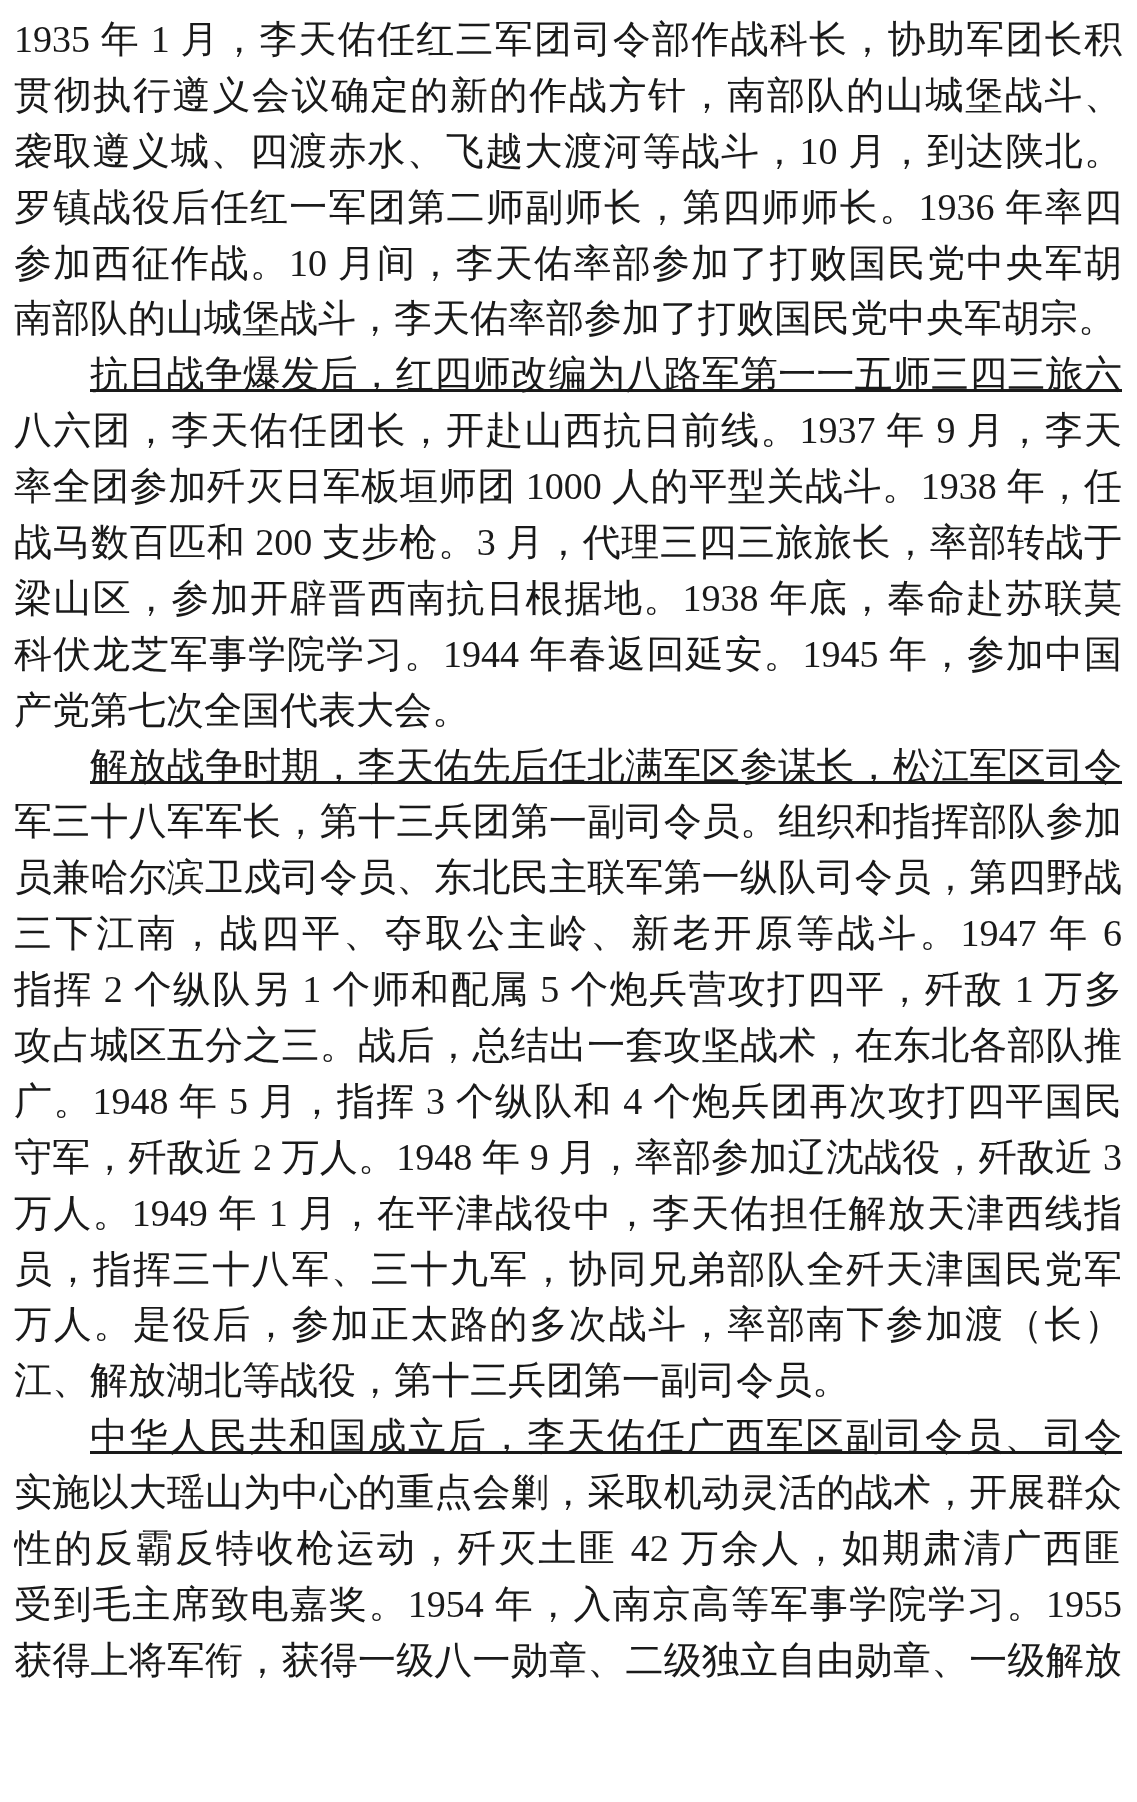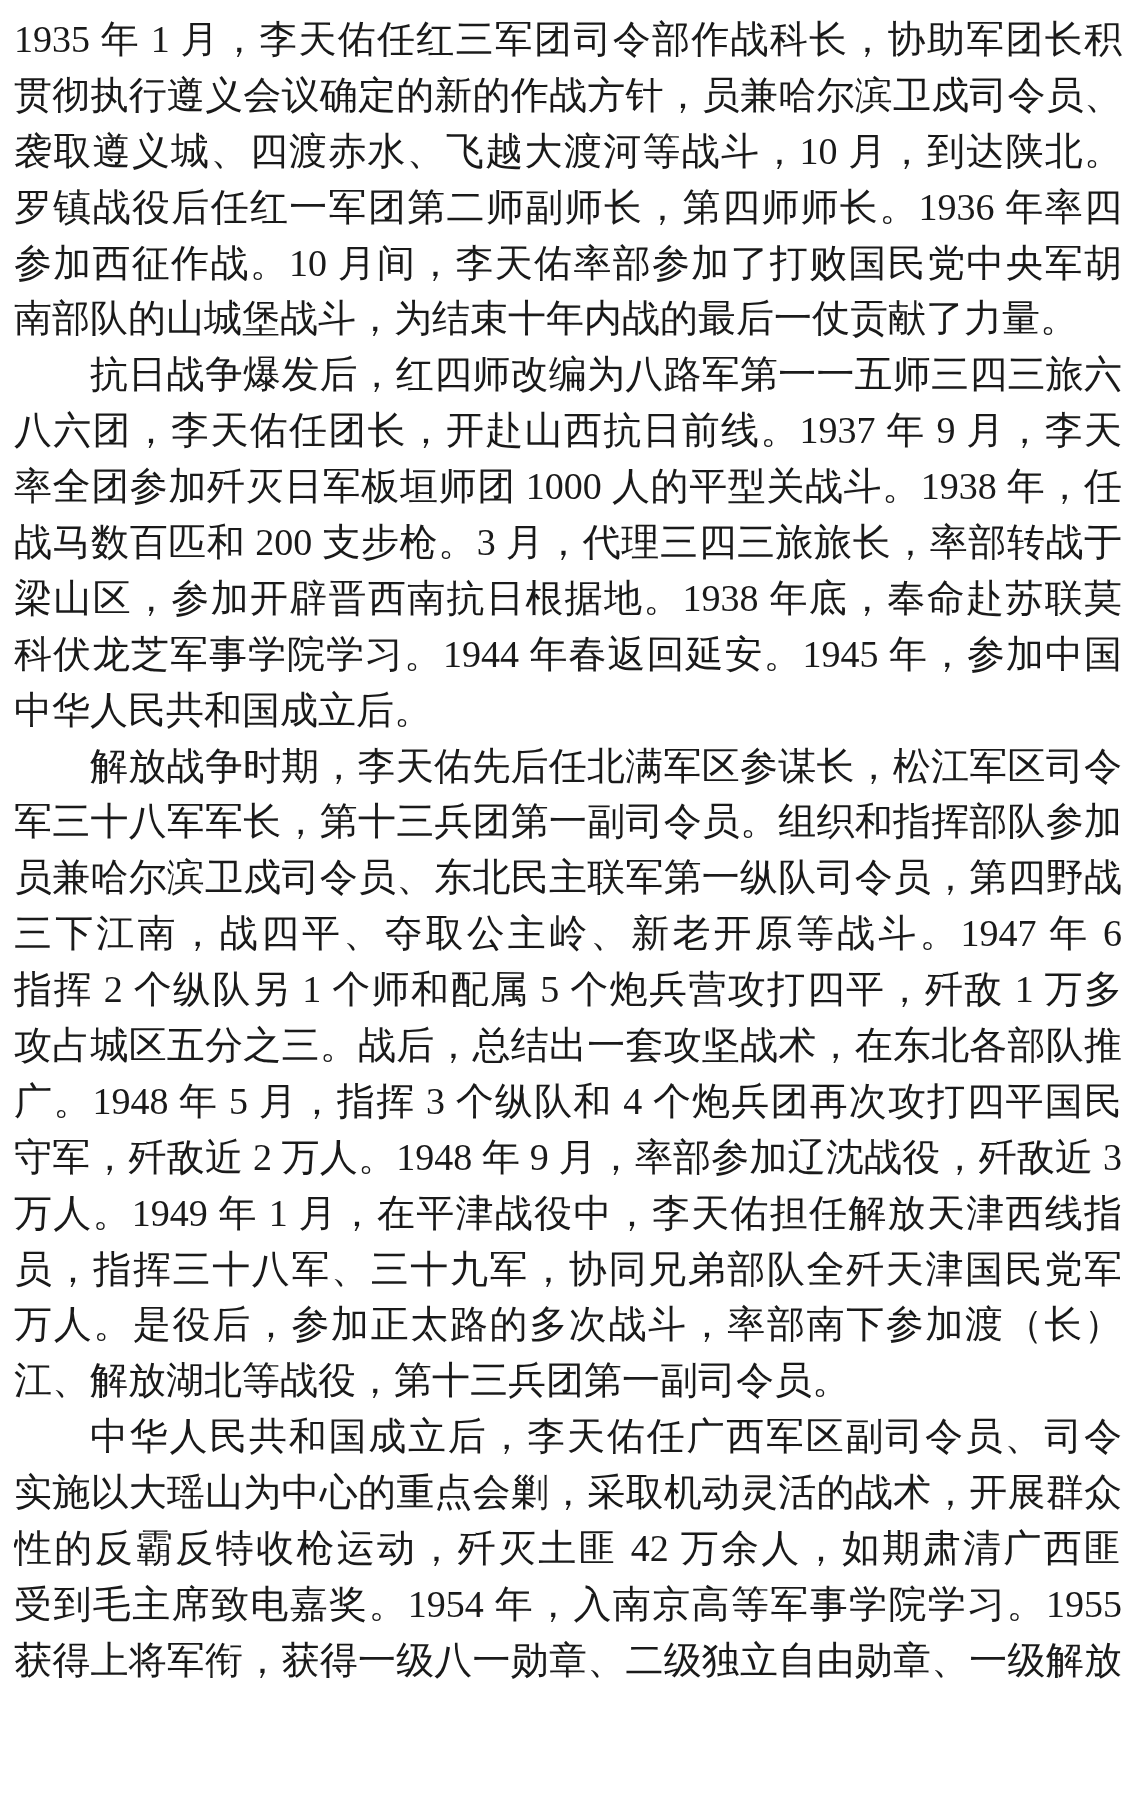--- a/index.html
+++ b/index.html
@@ -28,42 +28,43 @@
     font-size: 38px;
     color: #1a1a1a;
     overflow: hidden;
   }
   .line.fill {
     text-align: justify;
     text-align-last: justify;
   }
   .line.indent {
     padding-left: 76px;
+    text-decoration: underline;
   }
 </style>
 </head>
 <body>
 
 <div class="page">
     <div class="paragraph">
       <div class="line fill">1935 年 1 月，李天佑任红三军团司令部作战科长，协助军团长积极</div>
-      <div class="line fill">贯彻执行遵义会议确定的新的作战方针，员兼哈尔滨卫戍司令员、</div>
+      <div class="line fill">贯彻执行遵义会议确定的新的作战方针，南部队的山城堡战斗、</div>
       <div class="line fill">袭取遵义城、四渡赤水、飞越大渡河等战斗，10 月，到达陕北。直</div>
       <div class="line fill">罗镇战役后任红一军团第二师副师长，第四师师长。1936 年率四师</div>
       <div class="line fill">参加西征作战。10 月间，李天佑率部参加了打败国民党中央军胡宗</div>
-      <div class="line">南部队的山城堡战斗，为结束十年内战的最后一仗贡献了力量。</div>
+      <div class="line">南部队的山城堡战斗，李天佑率部参加了打败国民党中央军胡宗。</div>
     </div>
     <div class="paragraph">
       <div class="line fill indent">抗日战争爆发后，红四师改编为八路军第一一五师三四三旅六</div>
       <div class="line fill">八六团，李天佑任团长，开赴山西抗日前线。1937 年 9 月，李天佑</div>
       <div class="line fill">率全团参加歼灭日军板垣师团 1000 人的平型关战斗。1938 年，任第</div>
       <div class="line fill">战马数百匹和 200 支步枪。3 月，代理三四三旅旅长，率部转战于吕</div>
       <div class="line fill">梁山区，参加开辟晋西南抗日根据地。1938 年底，奉命赴苏联莫斯</div>
       <div class="line fill">科伏龙芝军事学院学习。1944 年春返回延安。1945 年，参加中国共</div>
-      <div class="line">中华人民共和国成立后。</div>
+      <div class="line">产党第七次全国代表大会。</div>
     </div>
     <div class="paragraph">
       <div class="line fill indent">解放战争时期，李天佑先后任北满军区参谋长，松江军区司令</div>
       <div class="line fill">军三十八军军长，第十三兵团第一副司令员。组织和指挥部队参加</div>
       <div class="line fill">员兼哈尔滨卫戍司令员、东北民主联军第一纵队司令员，第四野战</div>
       <div class="line fill">三下江南，战四平、夺取公主岭、新老开原等战斗。1947 年 6 月，</div>
       <div class="line fill">指挥 2 个纵队另 1 个师和配属 5 个炮兵营攻打四平，歼敌 1 万多人，</div>
       <div class="line fill">攻占城区五分之三。战后，总结出一套攻坚战术，在东北各部队推</div>
       <div class="line fill">广。1948 年 5 月，指挥 3 个纵队和 4 个炮兵团再次攻打四平国民党</div>
       <div class="line fill">守军，歼敌近 2 万人。1948 年 9 月，率部参加辽沈战役，歼敌近 3</div>

